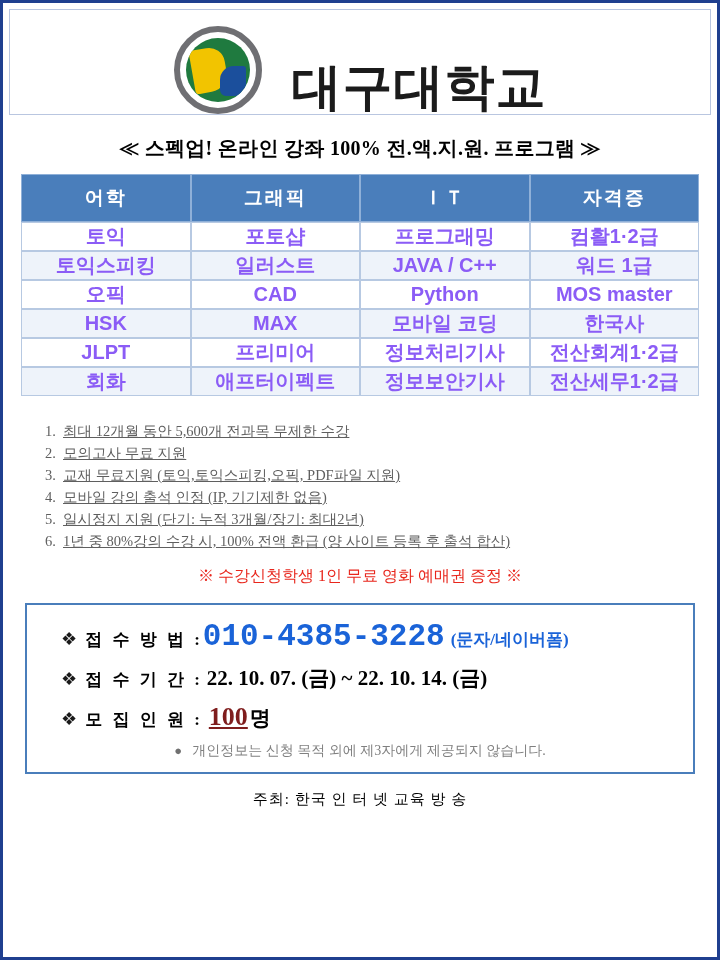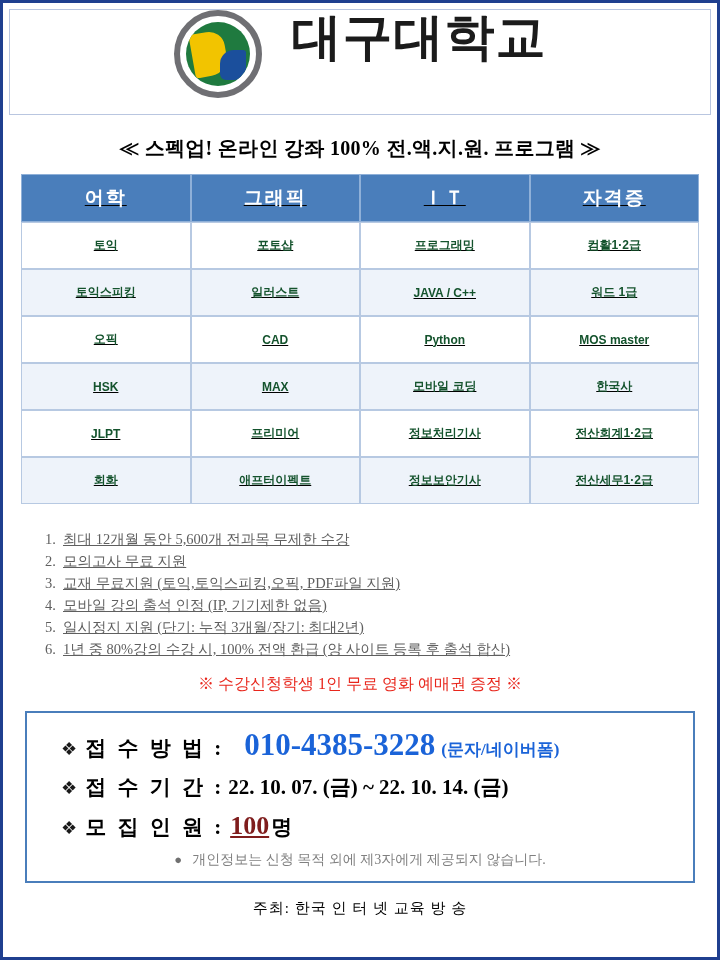--- a/index.html
+++ b/index.html
@@ -23,21 +23,21 @@
     background: #ffffff;
   }
 
   
   .header {
     margin: 6px 6px 0 6px;
     height: 104px;
     border: 1px solid #b9c6e0;
     background: #ffffff;
     display: flex;
-    align-items: flex-start;
+    align-items: flex-end;
     justify-content: center;
     gap: 30px;
   }
   .logo {
     width: 88px;
     height: 88px;
     position: relative;
     flex: 0 0 auto;
   }
   .logo .ring {
@@ -106,44 +106,43 @@
     font-family: "Liberation Serif", serif;
     font-weight: bold;
     font-size: 20px;
     margin: 20px 0 12px 0;
     letter-spacing: 0.3px;
   }
 
   
   .table-wrap {
     margin: 0 18px;
-    text-decoration: underline;
   }
   table.courses {
     width: 100%;
     border-collapse: separate;
     border-spacing: 0;
     table-layout: fixed;
   }
   table.courses th {
     background: #4a7ebb;
     color: #ffffff;
     font-size: 19px;
     font-weight: bold;
     padding: 10px 0;
     border: 1px solid #8fb0d8;
     letter-spacing: 2px;
   }
   table.courses td {
     text-align: center;
-    font-size: 12px;
-    font-weight: bold;
-    padding: 14px 2px;
+    font-size: 20px;
+    font-weight: bold;
+    padding: 0 2px;
     border: 1px solid #b7c9e2;
-    color: #14532d;
+    color: #8b5cf6;
     background: #ffffff;
   }
   table.courses tr.alt td {
     background: #eef3fa;
   }
 
   
   .notes {
     margin: 24px 30px 0 42px;
     color: #5f5f5f;
@@ -188,36 +187,37 @@
   .apply-row:last-of-type {
     margin-bottom: 4px;
   }
   .bullet {
     color: #1a1a1a;
     font-size: 18px;
     margin-right: 8px;
   }
   .label {
     font-weight: bold;
-    font-size: 21px;
+    font-size: 17px;
     letter-spacing: 3px;
     white-space: nowrap;
     font-family: Liberation Serif, serif;
   }
   .value {
     font-weight: bold;
     font-size: 21px;
     margin-left: 4px;
   }
   .phone {
     color: #1a63d8;
     font-weight: bold;
     font-size: 31px;
     letter-spacing: 0px;
-    margin-left: 20px;
+    margin-left: 0;
+    font-family: Liberation Mono, monospace;
   }
   .phone-note {
     color: #1a63d8;
     font-weight: bold;
     font-size: 17px;
     margin-left: 6px;
   }
   .count {
     color: #7f1d1d;
     font-weight: bold;

